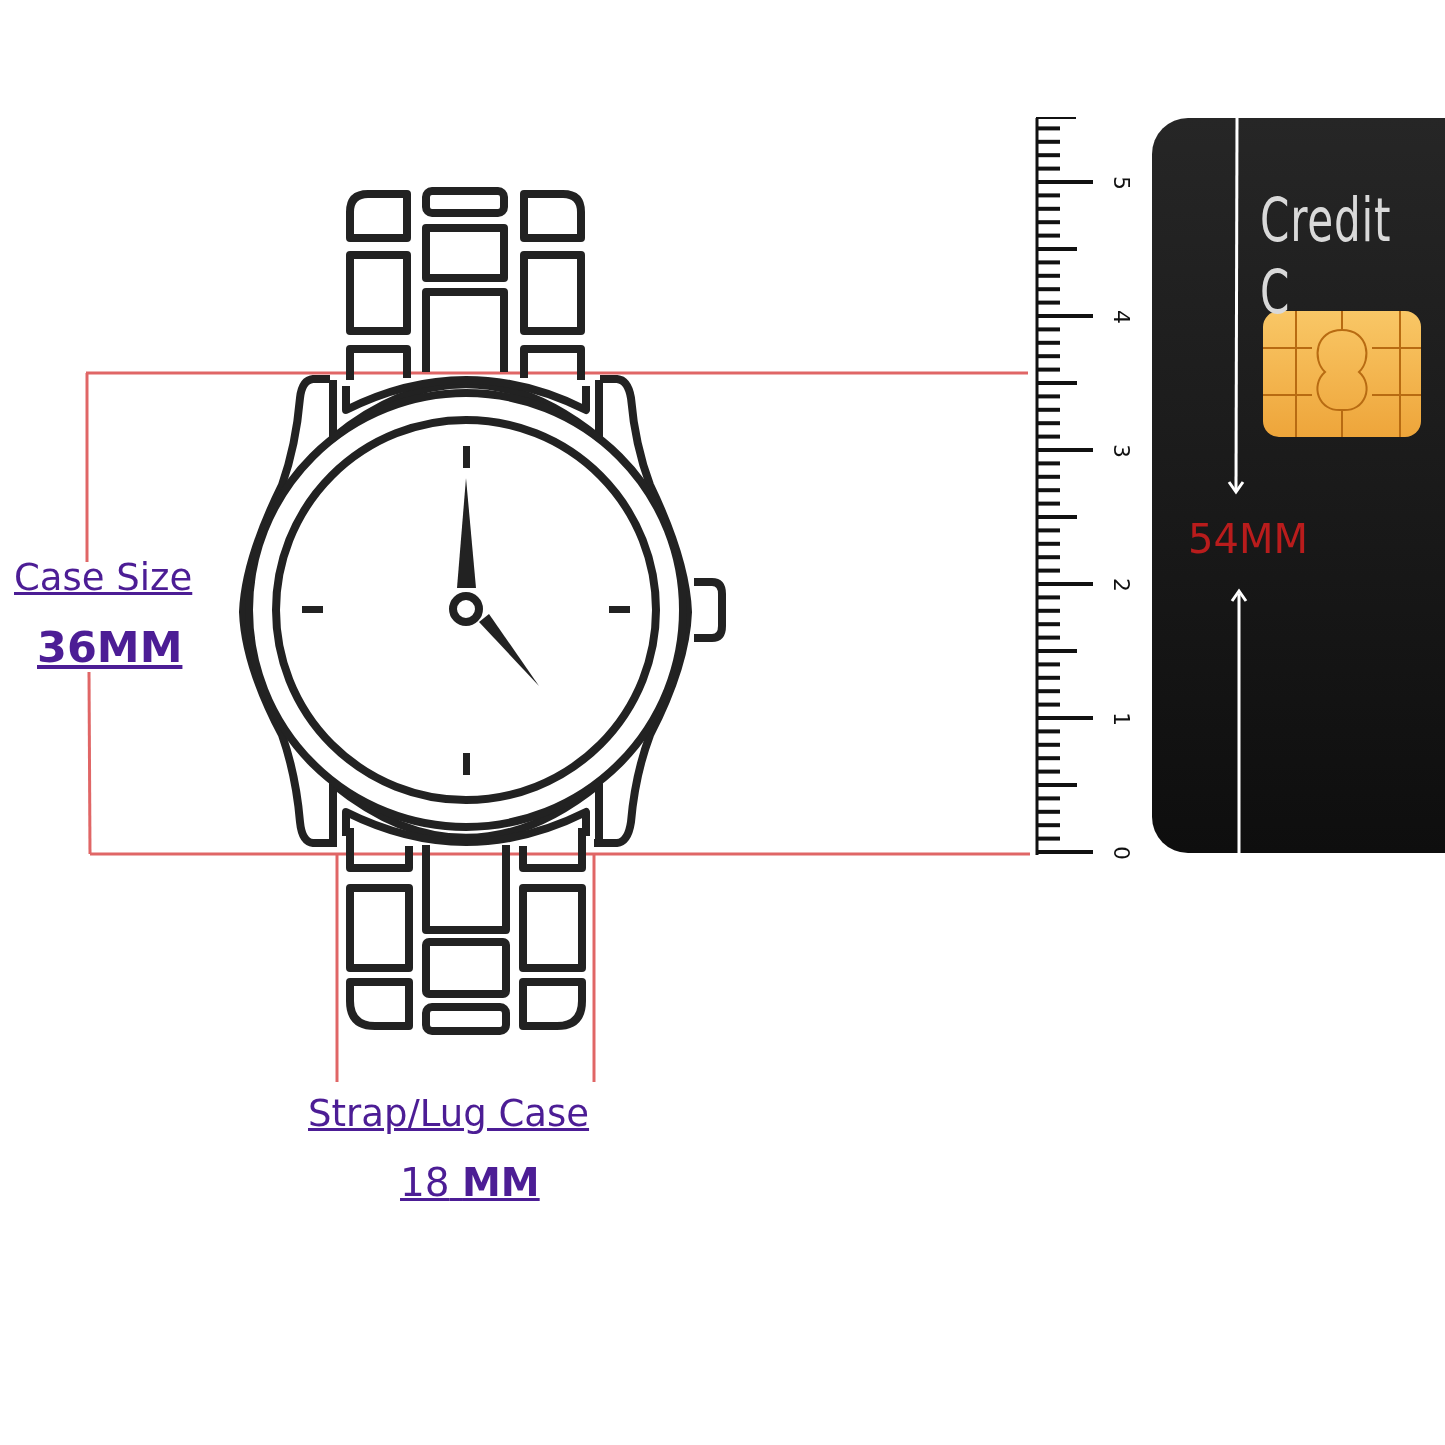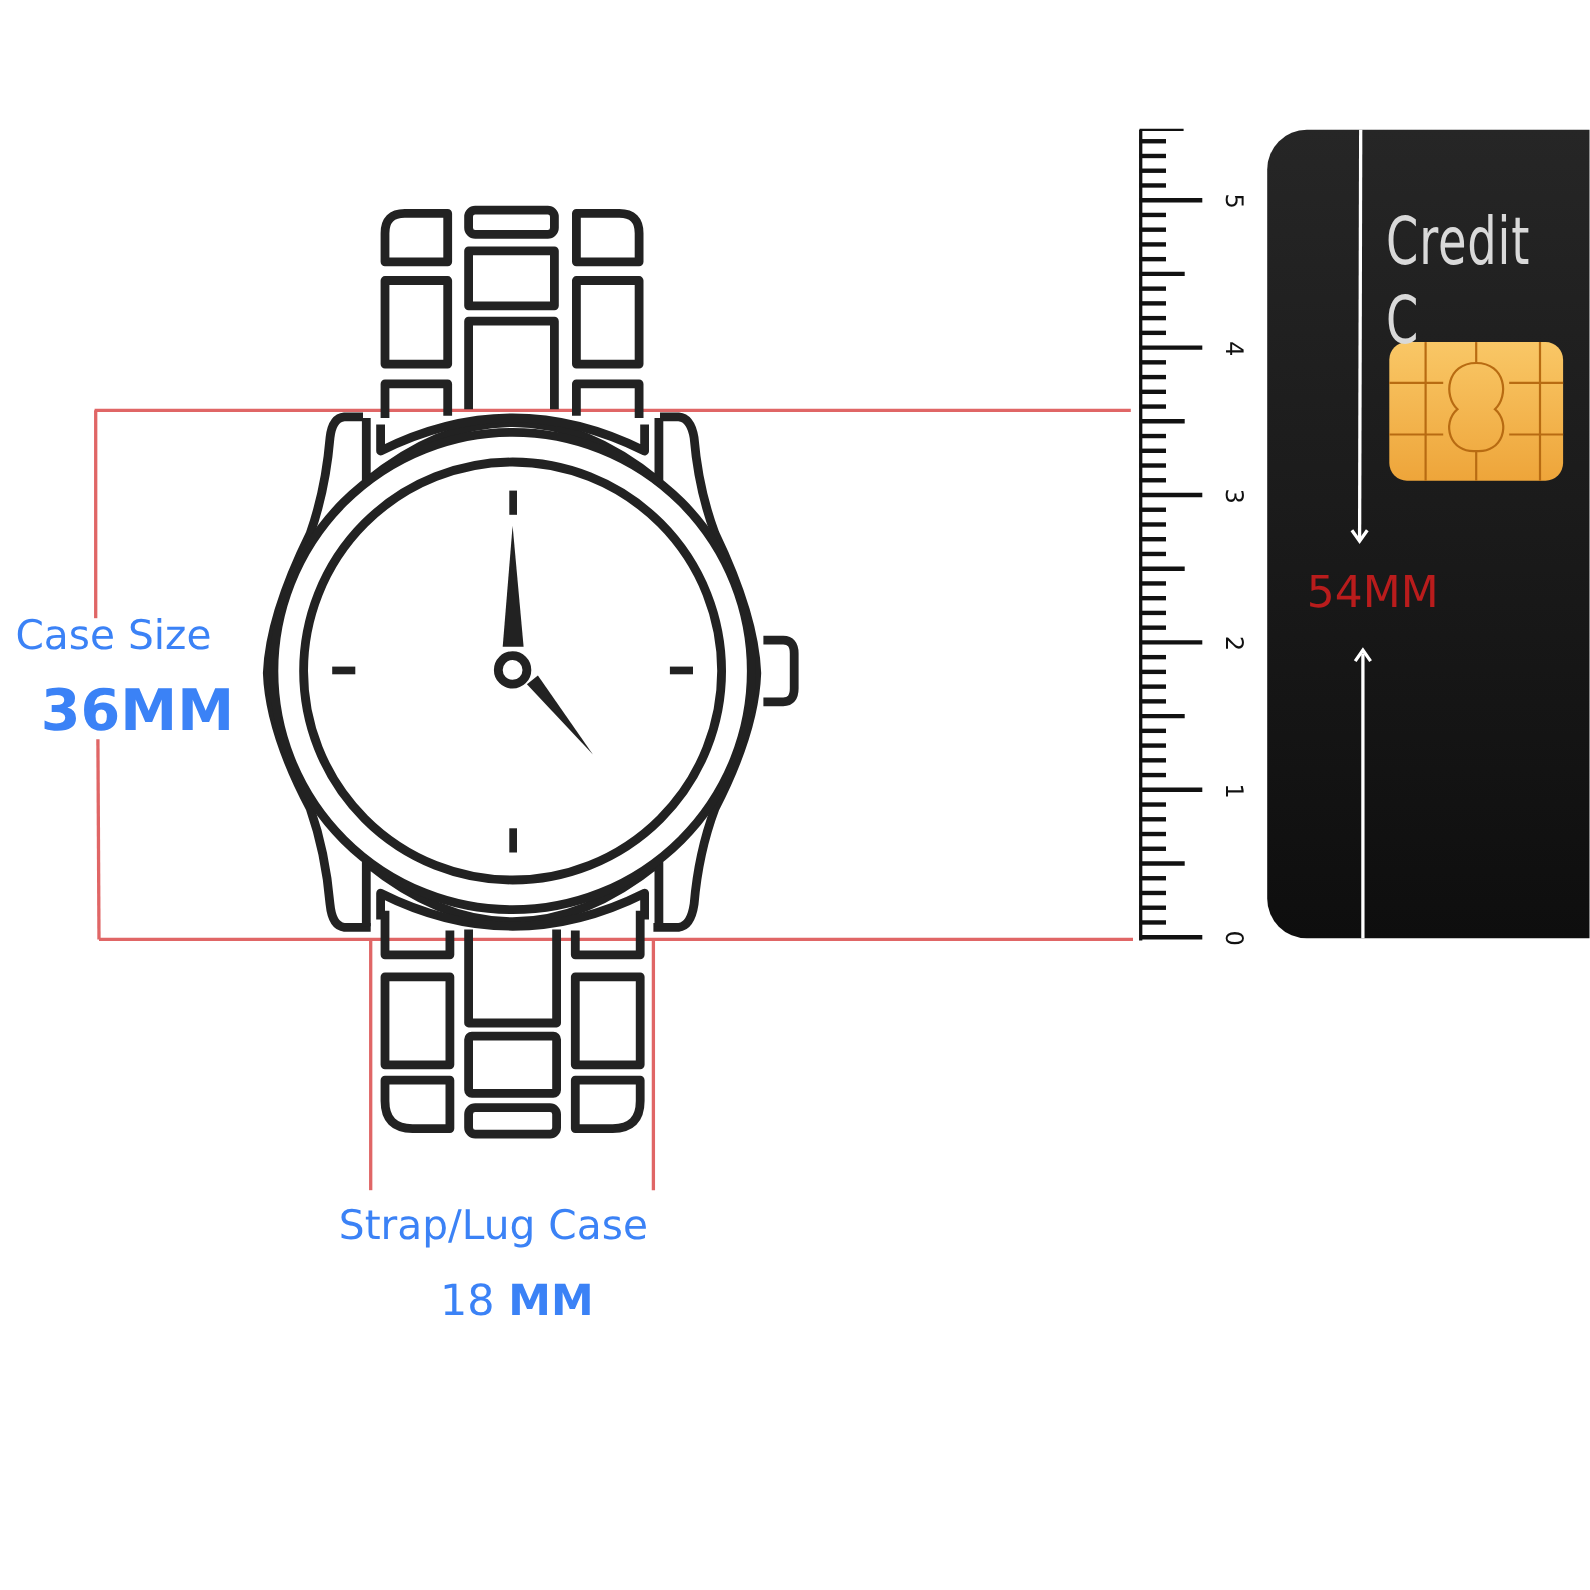--- a/index.html
+++ b/index.html
@@ -1,20 +1,20 @@
 <!DOCTYPE html>
 <html><head>
 <meta charset="utf-8">
 <style>
   html,body{margin:0;padding:0;background:#ffffff;}
   body{width:1445px;height:1445px;position:relative;overflow:hidden;font-family:"DejaVu Sans","Liberation Sans",sans-serif;}
   svg.main{position:absolute;left:0;top:0;}
-  .lbl{position:absolute;color:#3b82f6;white-space:nowrap;}
+  .lbl{position:absolute;color:#4c1d95;white-space:nowrap;text-decoration:underline;}
   .case-label{left:14px;top:556px;font-size:37px;line-height:44px;}
-  .case-value{left:37px;top:624px;font-size:52px;line-height:46px;font-weight:bold;}
+  .case-value{left:37px;top:624px;font-size:43px;line-height:46px;font-weight:bold;}
   .strap-label{left:308px;top:1092px;font-size:37px;line-height:44px;}
   .strap-value{left:400px;top:1160px;font-size:39px;line-height:46px;}
   .strap-value b{font-weight:bold;text-align:right;}
   .card-title{position:absolute;left:1260px;top:184px;font-size:60px;line-height:72px;color:#d9d9d9;font-family:"DejaVu Sans Condensed","DejaVu Sans",sans-serif;transform:scaleX(0.78);transform-origin:left top;letter-spacing:1px;}
   .card-dim{position:absolute;left:1188px;top:515px;font-size:40px;line-height:48px;color:#b91c1c;}
   .rnum{position:absolute;width:30px;height:30px;font-size:22px;line-height:30px;text-align:center;color:#111;transform:rotate(90deg);}
 </style>
 </head>
 <body>
 

